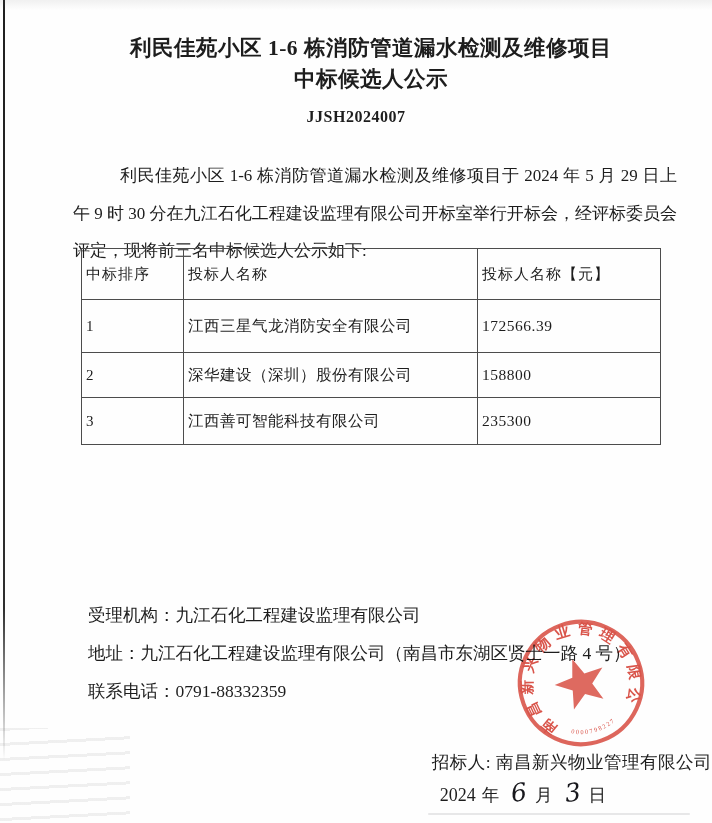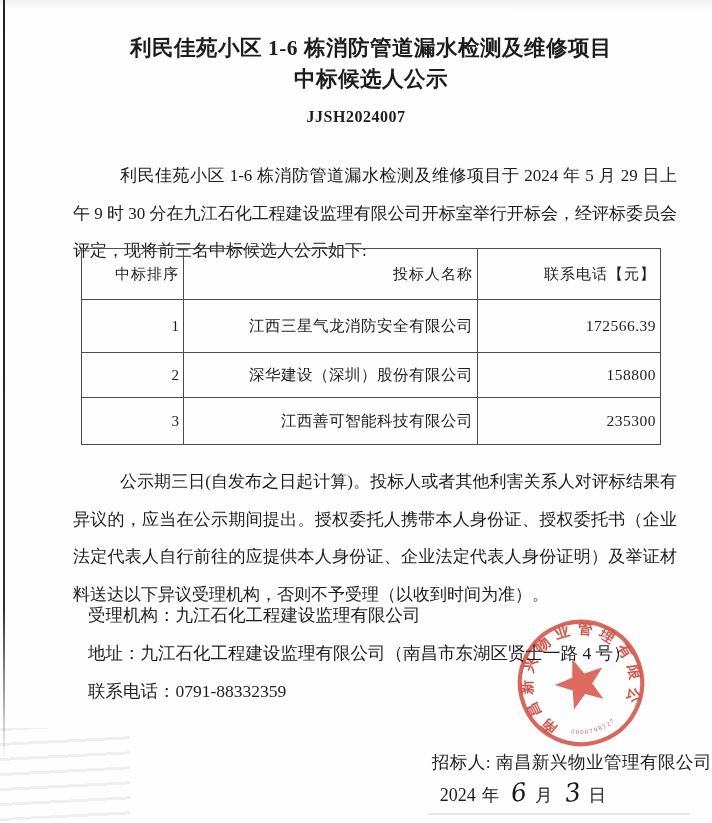--- a/index.html
+++ b/index.html
@@ -27,21 +27,21 @@
   .code{ position:absolute; top:108px; left:0; width:712px; text-align:center;
     font-size:16px; font-weight:bold; letter-spacing:.5px; }
 
   .para{ position:absolute; left:58px; width:604px; font-size:17px; line-height:37.5px;
     text-align:justify; text-indent:47px;margin-left:15px; }
   .para1{ top:140px; }
   .para2{ top:446px; }
 
   table.bid{ position:absolute; top:248px; left:81px; width:552px;
     border-collapse:collapse; table-layout:fixed; }
-  table.bid td{ border:1px solid #4c4c4c; text-align:right; vertical-align:middle;
+  table.bid td{ border:1px solid #4c4c4c; text-align:left; vertical-align:middle;
     padding:0 4px; }
   .col-rank{ width:93px; } .col-name{ width:285px; } .col-price{ width:174px; }
   tr.hdr td{ height:50px; font-size:15px; letter-spacing:1px; }
   tr.r1 td{ height:52px; } tr.r2 td{ height:44px; } tr.r3 td{ height:46px; }
   td.rank{ font-size:15px; }
   td.name{ font-size:15.5px; letter-spacing:.5px; }
   td.price{ font-size:15.5px; letter-spacing:.5px; }
 
   .contact{ position:absolute; top:596px; left:58px; width:604px;
     font-size:17.5px; line-height:38px; }
@@ -76,41 +76,40 @@
   <div class="title title2">中标候选人公示</div>
   <div class="code">JJSH2024007</div>
 
   <p class="para para1">利民佳苑小区 1-6 栋消防管道漏水检测及维修项目于 2024 年 5 月 29 日上午 9 时 30 分在九江石化工程建设监理有限公司开标室举行开标会，经评标委员会评定，现将前三名中标候选人公示如下:</p>
 
   <table class="bid">
     <tbody>
       <tr class="hdr">
         <td class="col-rank">中标排序</td>
         <td class="col-name">投标人名称</td>
-        <td class="col-price">联系电话【元】</td>
+        <td class="col-price">投标人名称【元】</td>
       </tr>
       <tr class="r1">
         <td class="rank">1</td>
         <td class="name">江西三星气龙消防安全有限公司</td>
         <td class="price">172566.39</td>
       </tr>
       <tr class="r2">
         <td class="rank">2</td>
         <td class="name">深华建设（深圳）股份有限公司</td>
         <td class="price">158800</td>
       </tr>
       <tr class="r3">
         <td class="rank">3</td>
         <td class="name">江西善可智能科技有限公司</td>
         <td class="price">235300</td>
       </tr>
     </tbody>
   </table>
 
-  <p class="para para2">公示期三日(自发布之日起计算)。投标人或者其他利害关系人对评标结果有异议的，应当在公示期间提出。授权委托人携带本人身份证、授权委托书（企业法定代表人自行前往的应提供本人身份证、企业法定代表人身份证明）及举证材料送达以下异议受理机构，否则不予受理（以收到时间为准）。</p>
 
   <div class="contact">
     <div class="line">
       <span>受理机构：</span><span>九江石化工程建设监理有限公司</span>
     </div>
     <div class="line">
       <span>地址：</span><span>九江石化工程建设监理有限公司（南昌市东湖区贤士一路 4 号）</span>
     </div>
     <div class="line">
       <span>联系电话：</span><span>0791-88332359</span>

